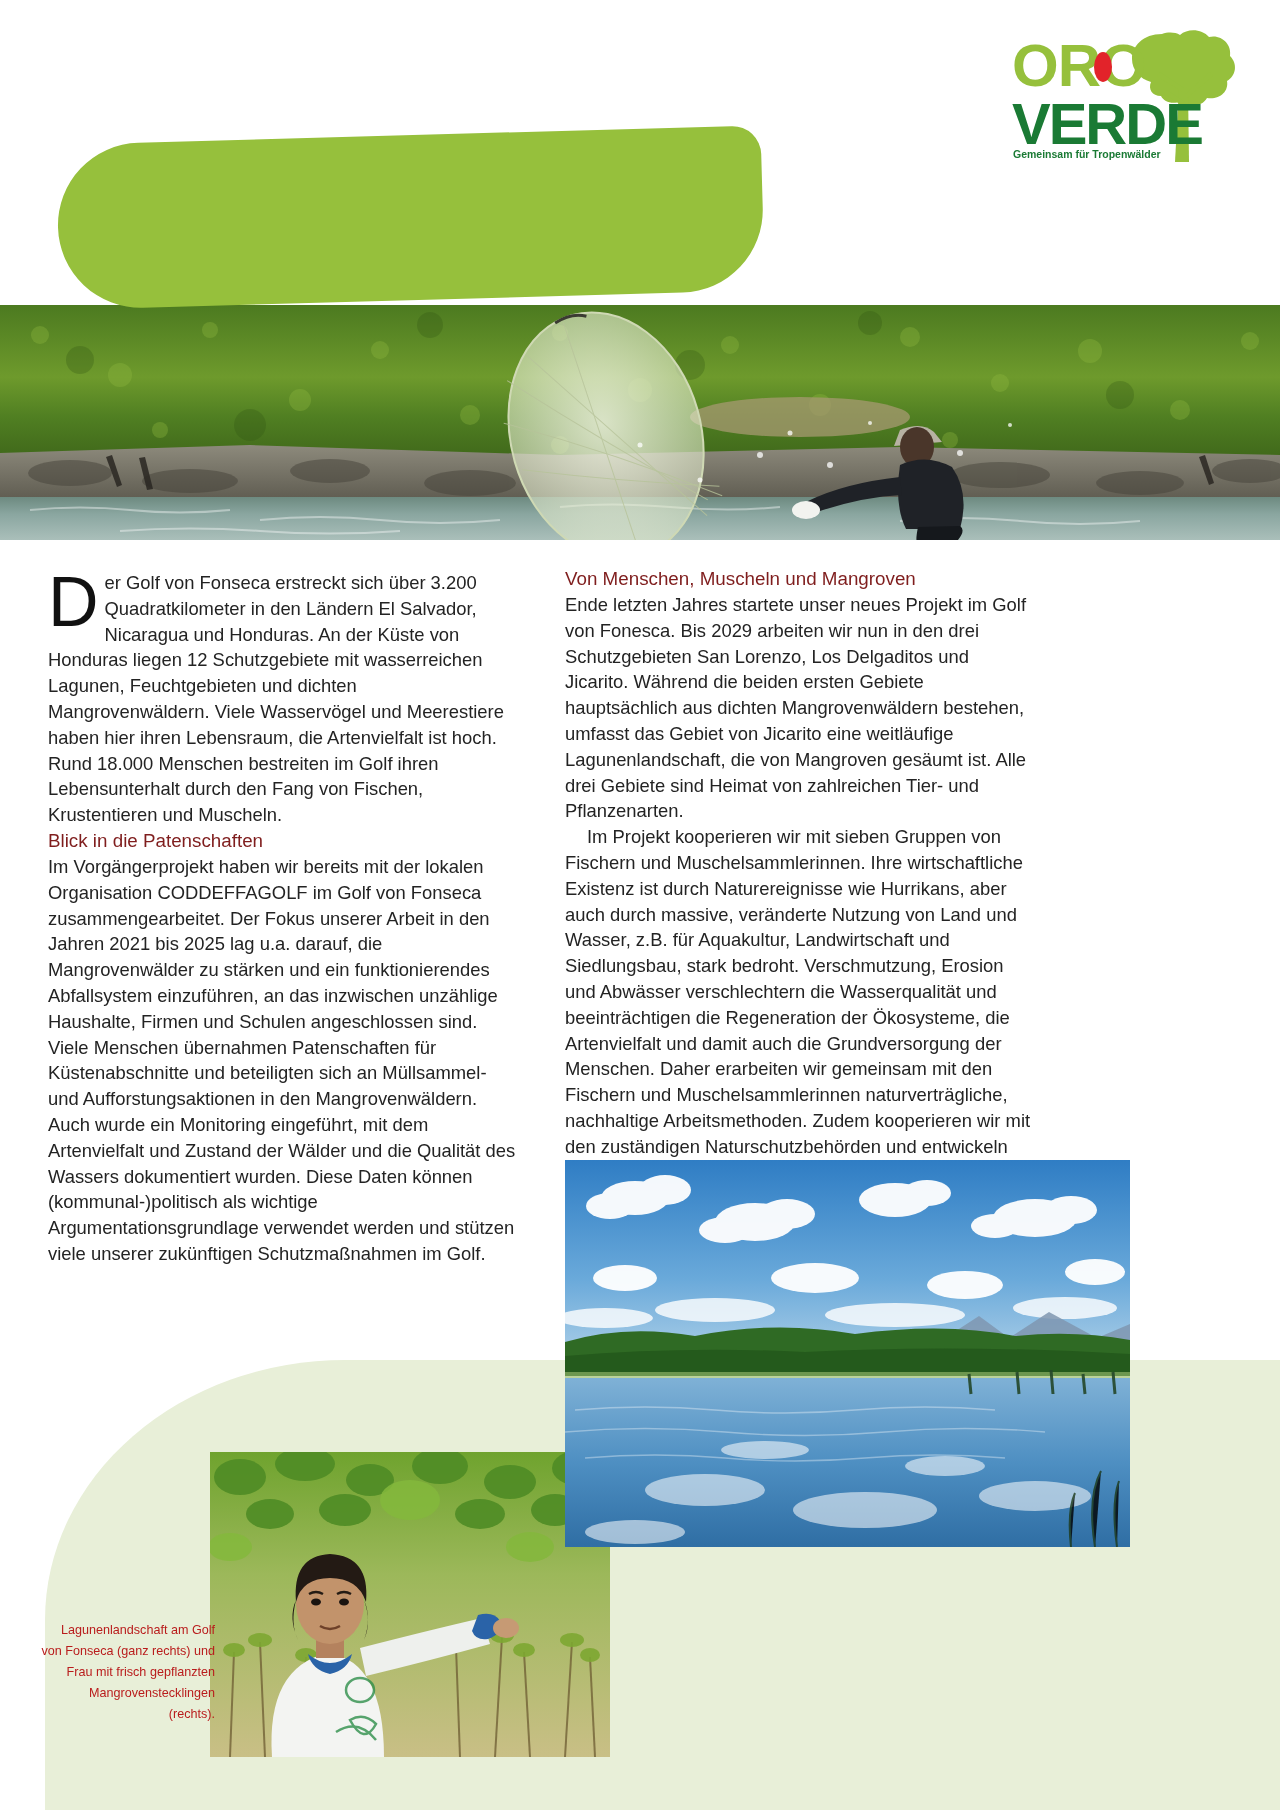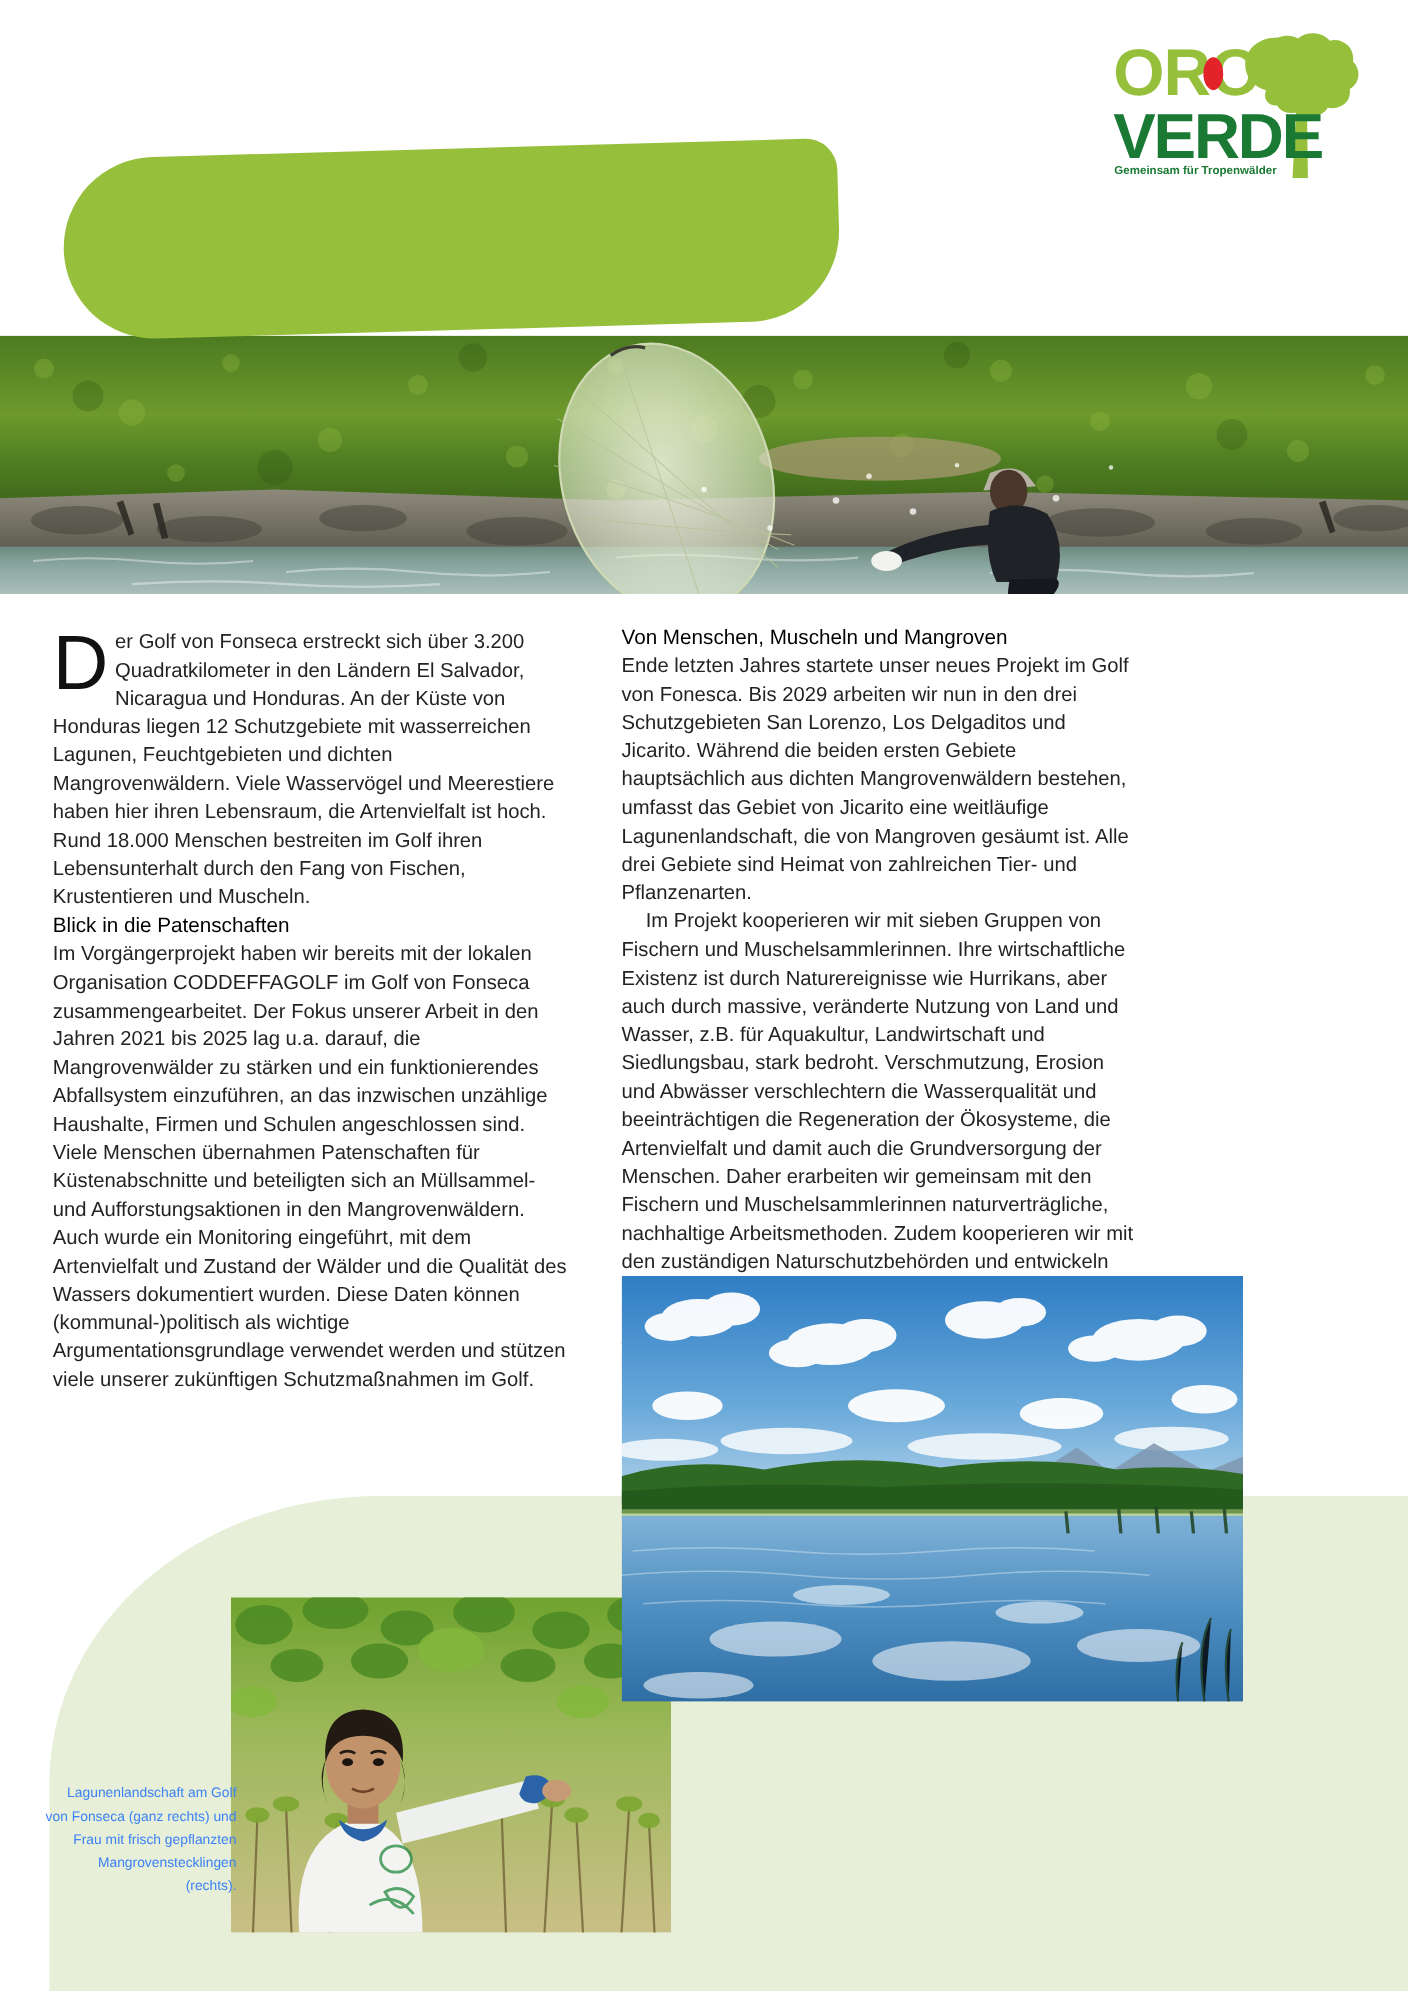--- a/index.html
+++ b/index.html
@@ -118,21 +118,21 @@
     font-family: "Liberation Sans", sans-serif;
     z-index: 3;
   }
   .col-left  { left: 48px;  top: 570px; }
   .col-right { left: 565px; top: 566px; }
 
   .col p { margin: 0; }
   .col p.indent { text-indent: 22px; }
 
   .subhead {
-    color: #000000;
+    color: #7f1d1d;
     font-size: 18.8px;
     line-height: 26px;
     margin-top: 22px;
     font-family: "Liberation Sans", sans-serif;
   }
   .col-right .subhead:first-child { margin-top: 0; }
 
   
   .dropcap {
     float: left;
@@ -167,21 +167,21 @@
 
   
   .caption {
     position: absolute;
     left: 40px;
     top: 1620px;
     width: 175px;
     text-align: right;
     font-size: 12.6px;
     line-height: 21px;
-    color: #3b82f6;
+    color: #b91c1c;
     z-index: 4;
     font-family: "Liberation Sans", sans-serif;
   }
 </style>
 </head>
 <body>
 
 <div class="page">
 
   <div class="bg-blob"></div>

